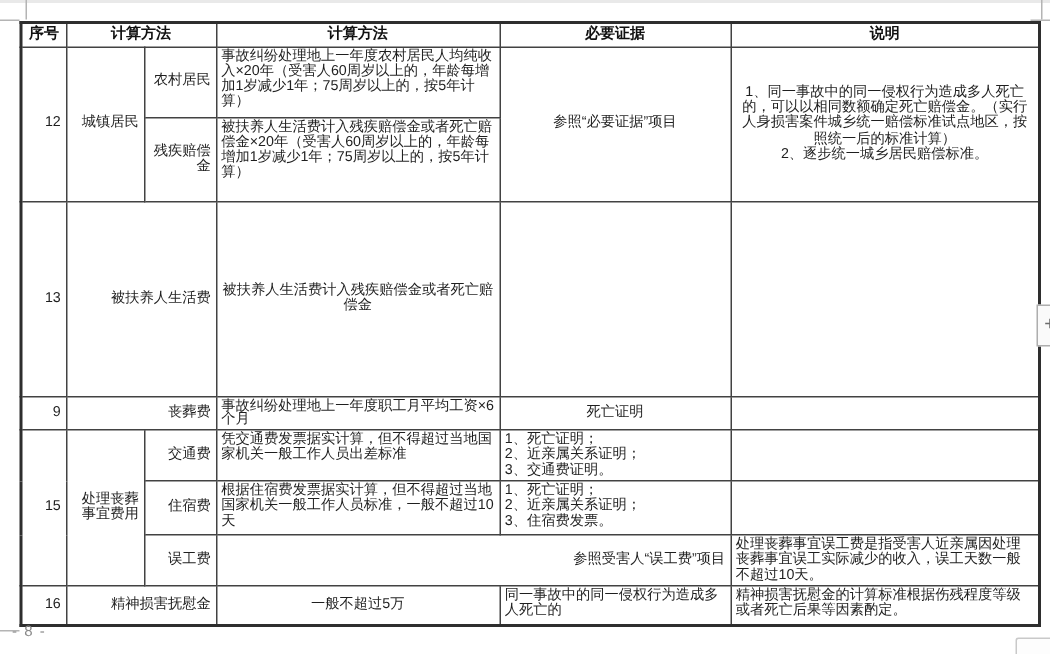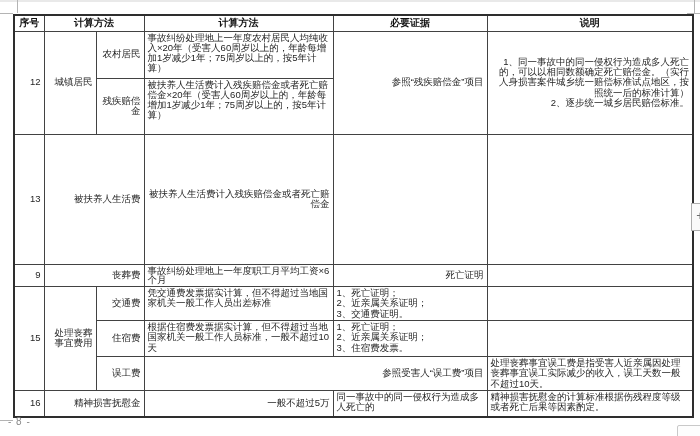--- a/index.html
+++ b/index.html
@@ -18,21 +18,21 @@
     border:2px solid #2e2e2e;
     font-size:9.5px;line-height:10.2px;
   }
   #doc-table td,#doc-table th{border:1px solid #424242;padding:1px 3px;overflow:hidden}
   #doc-table th{
     font-size:10px;line-height:12px;font-weight:bold;color:#111;
     text-align:center;vertical-align:middle;padding:1px;
   }
   .cc{text-align:right;vertical-align:middle}
   .tl{text-align:left;vertical-align:top}
-  .ml{text-align:right;vertical-align:middle}
+  .ml{text-align:center;vertical-align:middle}
   .pw{white-space:pre-wrap}
   tr.rh0{height:16px}
   tr.rh12a{height:47px}
   tr.rh12b{height:56px}
   tr.rh13{height:130px}
   tr.rh14{height:22px}
   tr.rh15a{height:34px}
   tr.rh15b{height:36px}
   tr.rh15c{height:32px}
   tr.rh16{height:27px}
@@ -81,21 +81,21 @@
     <th>计算方法</th>
     <th>必要证据</th>
     <th>说明</th>
   </tr>
 
   <tr class="rh12a">
     <td class="cc" rowspan="2">12</td>
     <td class="cc" rowspan="2">城镇居民</td>
     <td class="cc">农村居民</td>
     <td class="tl">事故纠纷处理地上一年度农村居民人均纯收入×20年（受害人60周岁以上的，年龄每增加1岁减少1年；75周岁以上的，按5年计算）</td>
-    <td class="ml" rowspan="2">参照“残疾赔偿金”项目</td>
+    <td class="ml" rowspan="2">参照“必要证据”项目</td>
     <td class="ml pw" rowspan="2">1、同一事故中的同一侵权行为造成多人死亡的，可以以相同数额确定死亡赔偿金。（实行人身损害案件城乡统一赔偿标准试点地区，按照统一后的标准计算）
 2、逐步统一城乡居民赔偿标准。</td>
   </tr>
   <tr class="rh12b">
     <td class="cc">残疾赔偿金</td>
     <td class="tl">被扶养人生活费计入残疾赔偿金或者死亡赔偿金×20年（受害人60周岁以上的，年龄每增加1岁减少1年；75周岁以上的，按5年计算）</td>
   </tr>
 
   <tr class="rh13">
     <td class="cc">13</td>

